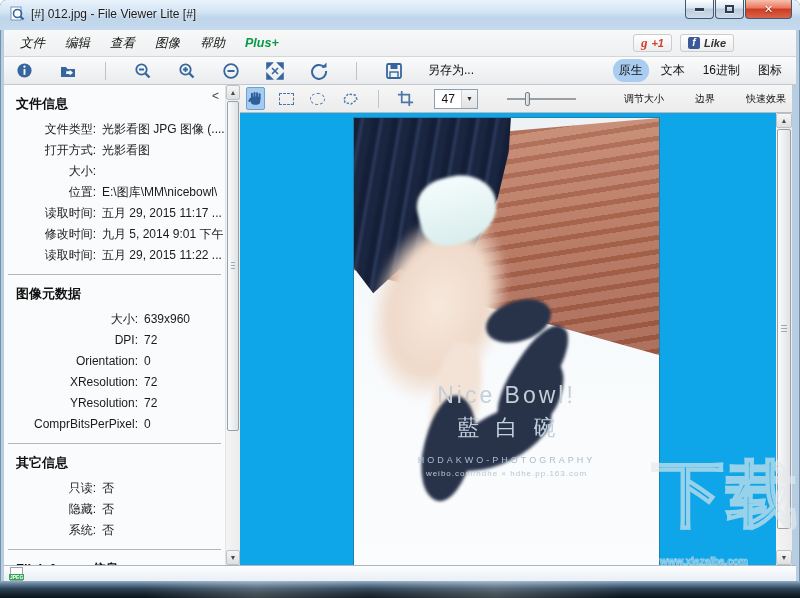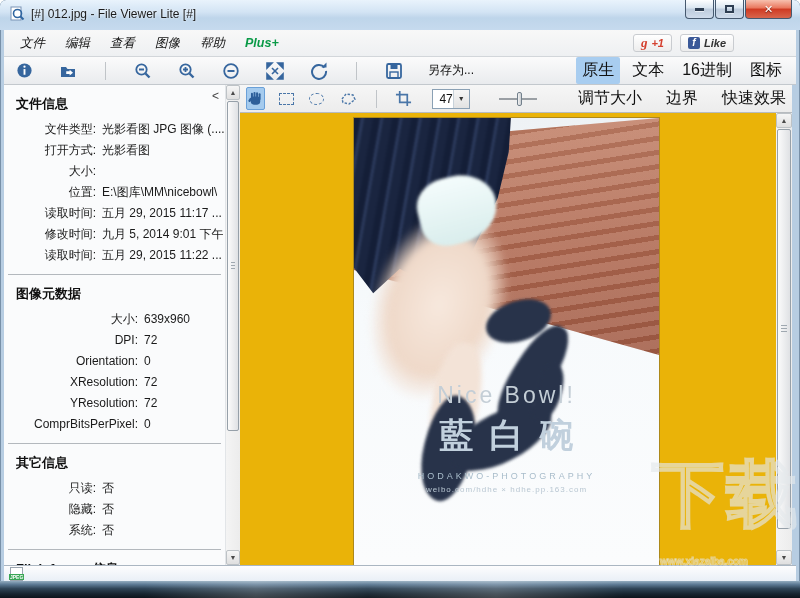--- a/index.html
+++ b/index.html
@@ -46,21 +46,21 @@
 
   
   .toolbar { position:absolute; left:4px; right:4px; top:57px; height:28px;
     background:linear-gradient(#fbfbfb,#e9ebee); border-bottom:1px solid #c3c8cd;
     display:flex; align-items:center; padding:0 8px; gap:20px; }
   .tbtn { width:24px; height:22px; display:flex; align-items:center; justify-content:center;
     border-radius:2px; }
   .tsep { width:1px; height:18px; background:#c0c4c8; margin:0 5px; }
   .save-label { font-size:12px; color:#111; margin-left:2px; }
   .view-tabs { margin-left:auto; display:flex; gap:6px; align-items:center; }
-  .vtab { font-size:16px; color:#111; padding:3px 6px; border-radius:2px; }
+  .vtab { font-size:12px; color:#111; padding:3px 6px; border-radius:11px; }
   .vtab.active { background:#a8cdf0; }
 
   
   .content { position:absolute; left:4px; top:85px; width:788px; height:480px; display:flex; }
 
   .sidebar { width:222px; background:#fafbfc; position:relative; overflow:hidden;
     border-right:1px solid #e2e5e8; }
   .collapse-btn { position:absolute; right:6px; top:4px; font-size:12px; color:#444; }
   .panel-title { font-size:13px; font-weight:bold; color:#101010; margin:10px 0 6px 12px; }
   .rows { padding-left:6px; }
@@ -97,24 +97,24 @@
     display:flex; align-items:center; font-size:12px; color:#111; }
   .combo-value { flex:1; padding-left:6px; }
   .combo-arrow { width:16px; height:100%; display:flex; align-items:center; justify-content:center;
     font-size:7px; color:#333; border-left:1px solid #c8d2da;
     background:linear-gradient(#f6f6f6,#e2e2e2); }
   .slider { position:relative; width:100px; height:20px; margin-left:16px; }
   .slider-track { position:absolute; left:0; right:0; top:9px; height:2px; background:#9a9fa4; }
   .slider-thumb { position:absolute; left:18px; top:3px; width:5px; height:14px;
     background:linear-gradient(90deg,#f2f2f2,#c9cdd1); border:1px solid #72808c; border-radius:2px; }
   .vt-actions { display:flex; gap:24px; margin-left:28px; }
-  .vt-action { font-size:16px; color:#111; white-space:nowrap; }
-
-  
-  .canvas { position:relative; flex:1; background:#eab308; overflow:hidden; }
+  .vt-action { font-size:10px; color:#111; white-space:nowrap;margin-left:7px; }
+
+  
+  .canvas { position:relative; flex:1; background:#0ea5e9; overflow:hidden; }
   .v-scroll { position:absolute; right:0; top:0; bottom:0; }
   .photo { position:absolute; left:114px; top:5px; width:305px; height:447px;
     background:linear-gradient(180deg,#eef2f5 0%,#f7fafc 45%,#fbfcfd 100%);
     box-shadow:0 0 0 1px rgba(60,60,60,.35); overflow:hidden; }
   .photo * { pointer-events:none; }
   .wood { position:absolute; inset:0;
     clip-path:polygon(0 6%, 100% 0, 100% 53%, 0 34%);
     background:linear-gradient(177deg,#c4846b 0%,#b06a52 30%,#a25d47 55%,#b5735a 75%,#c58a70 100%);
   }
   .wood::after { content:""; position:absolute; inset:0;
@@ -138,21 +138,21 @@
   .stk2 { left:30%; top:66%; width:36%; height:11%; border-radius:50%;
     transform:rotate(-27deg); }
   .stk3 { left:52%; top:45%; width:13%; height:25%; border-radius:46%;
     transform:rotate(32deg); }
   .stk4 { left:60%; top:55%; width:8%; height:13%; border-radius:38% 62% 72% 28%;
     transform:rotate(16deg); }
   .stk5 { left:43%; top:41%; width:22%; height:9%; border-radius:50%;
     transform:rotate(-18deg); }
   .photo-text { position:absolute; left:0; right:0; top:59%; text-align:center; }
   .pt-en { font-size:23px; font-weight:300; color:#c4ced6; letter-spacing:3px; }
-  .pt-cn { font-size:34px; font-weight:700; color:#c1d0dd; letter-spacing:16px;
+  .pt-cn { font-size:22px; font-weight:400; color:#c1d0dd; letter-spacing:16px;
     padding-left:16px; margin-top:4px; }
   .pt-credit { font-size:9px; color:#a9bdcb; letter-spacing:3px; margin-top:12px; }
   .pt-url { font-size:8px; color:#b9c7d2; letter-spacing:1px; margin-top:4px; }
 
   
   .statusbar { position:absolute; left:4px; right:4px; top:565px; height:16px;
     background:linear-gradient(#fdfdfe,#e9eff6); border-top:1px solid #aab6c2;
     display:flex; align-items:center; gap:6px; padding:0 6px; }
   .jpeg-icon { position:relative; width:13px; height:14px; background:#fff;
     border:1px solid #9aa4ae; flex:none; }

